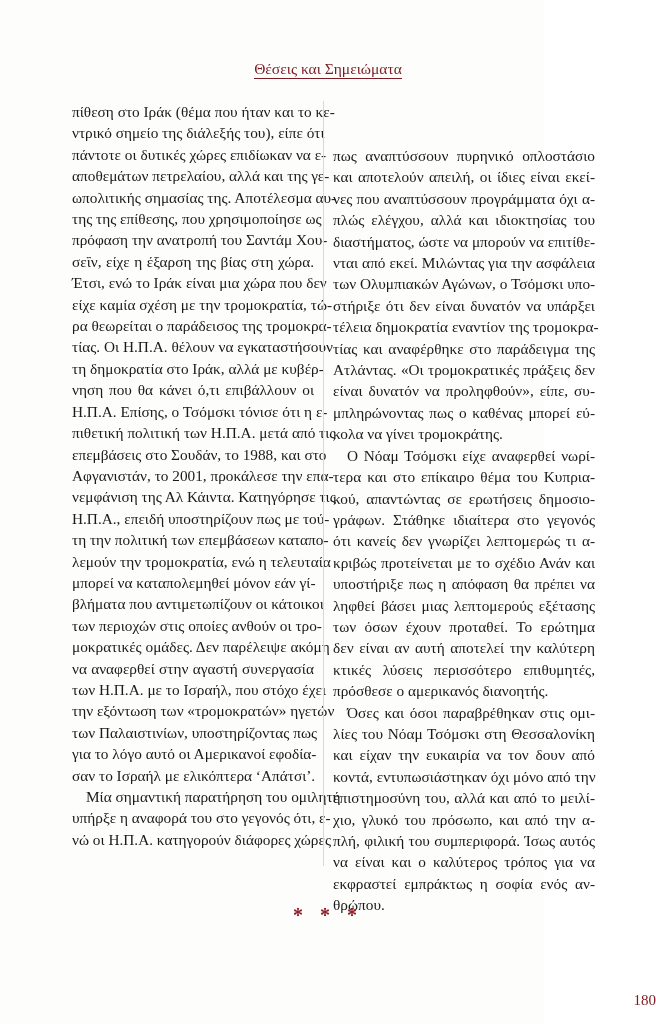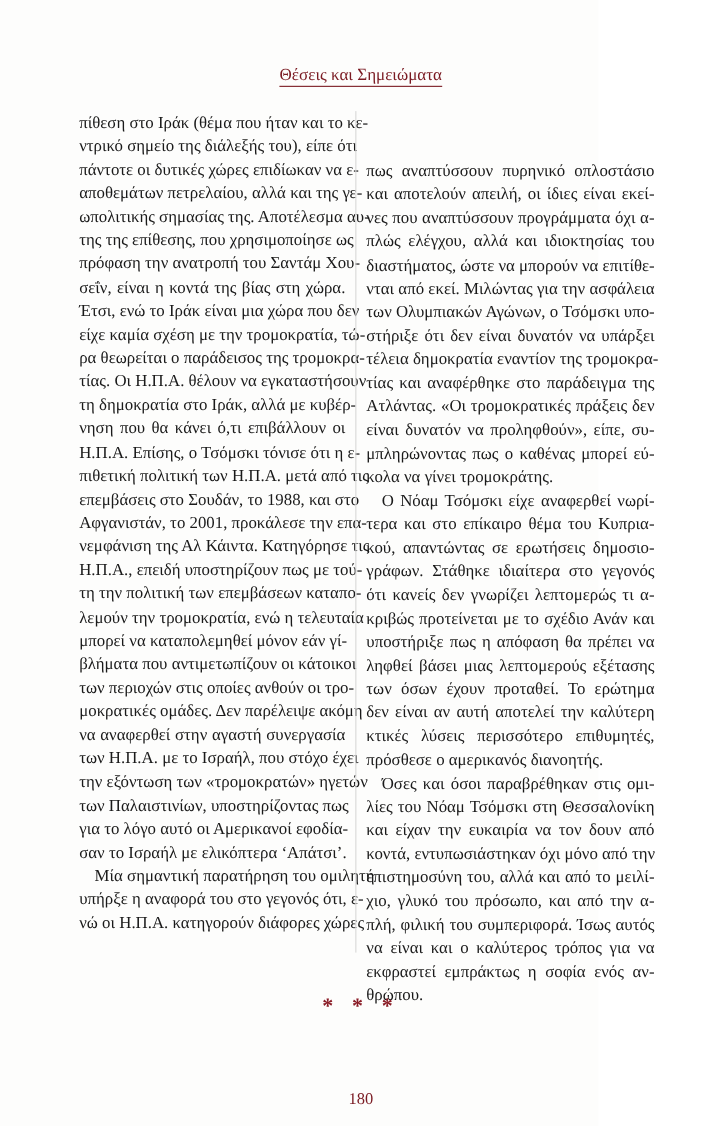--- a/index.html
+++ b/index.html
@@ -30,41 +30,41 @@
   }
   .line { display: block; white-space: nowrap; text-align-last: justify; text-align: justify; }
   .line.last { text-align-last: left; }
   .indent { padding-left: 14px; }
   .stars {
     position: absolute; top: 904px; left: 0; width: 656px; text-align: center;
     color: #8a1c26; font-size: 20px; font-weight: bold; letter-spacing: 6px;
     font-family: "Liberation Serif", serif;
   }
   .folio {
-    position: absolute; top: 992px; left: 0; width: 656px; text-align: center;
+    position: absolute; top: 992px; left: 0; width: 656px; text-align: right;
     color: #7a1a22; font-size: 15px; font-family: "Liberation Serif", serif;
   }
 </style>
 </head>
 <body>
 
 <div class="page">
   <div class="running-head">
     <span>Θέσεις και Σημειώματα</span>
   </div>
 
   <div class="col col-left" id="col-left">
       <span class="line">πίθεση στο Ιράκ (θέμα που ήταν και το κε-</span>
       <span class="line">ντρικό σημείο της διάλεξής του), είπε ότι</span>
       <span class="line">πάντοτε οι δυτικές χώρες επιδίωκαν να ε-</span>
       <span class="line">αποθεμάτων πετρελαίου, αλλά και της γε-</span>
       <span class="line">ωπολιτικής σημασίας της. Αποτέλεσμα αυ-</span>
       <span class="line">της της επίθεσης, που χρησιμοποίησε ως</span>
       <span class="line">πρόφαση την ανατροπή του Σαντάμ Χου-</span>
-      <span class="line">σεΐν, είναι η κοντά της βίας στη χώρα.</span>
+      <span class="line">σεΐν, είχε η έξαρση της βίας στη χώρα.</span>
       <span class="line">Έτσι, ενώ το Ιράκ είναι μια χώρα που δεν</span>
       <span class="line">είχε καμία σχέση με την τρομοκρατία, τώ-</span>
       <span class="line">ρα θεωρείται ο παράδεισος της τρομοκρα-</span>
       <span class="line">τίας. Οι Η.Π.Α. θέλουν να εγκαταστήσουν</span>
       <span class="line">τη δημοκρατία στο Ιράκ, αλλά με κυβέρ-</span>
       <span class="line">νηση που θα κάνει ό,τι επιβάλλουν οι</span>
       <span class="line">Η.Π.Α. Επίσης, ο Τσόμσκι τόνισε ότι η ε-</span>
       <span class="line">πιθετική πολιτική των Η.Π.Α. μετά από τις</span>
       <span class="line">επεμβάσεις στο Σουδάν, το 1988, και στο</span>
       <span class="line">Αφγανιστάν, το 2001, προκάλεσε την επα-</span>

